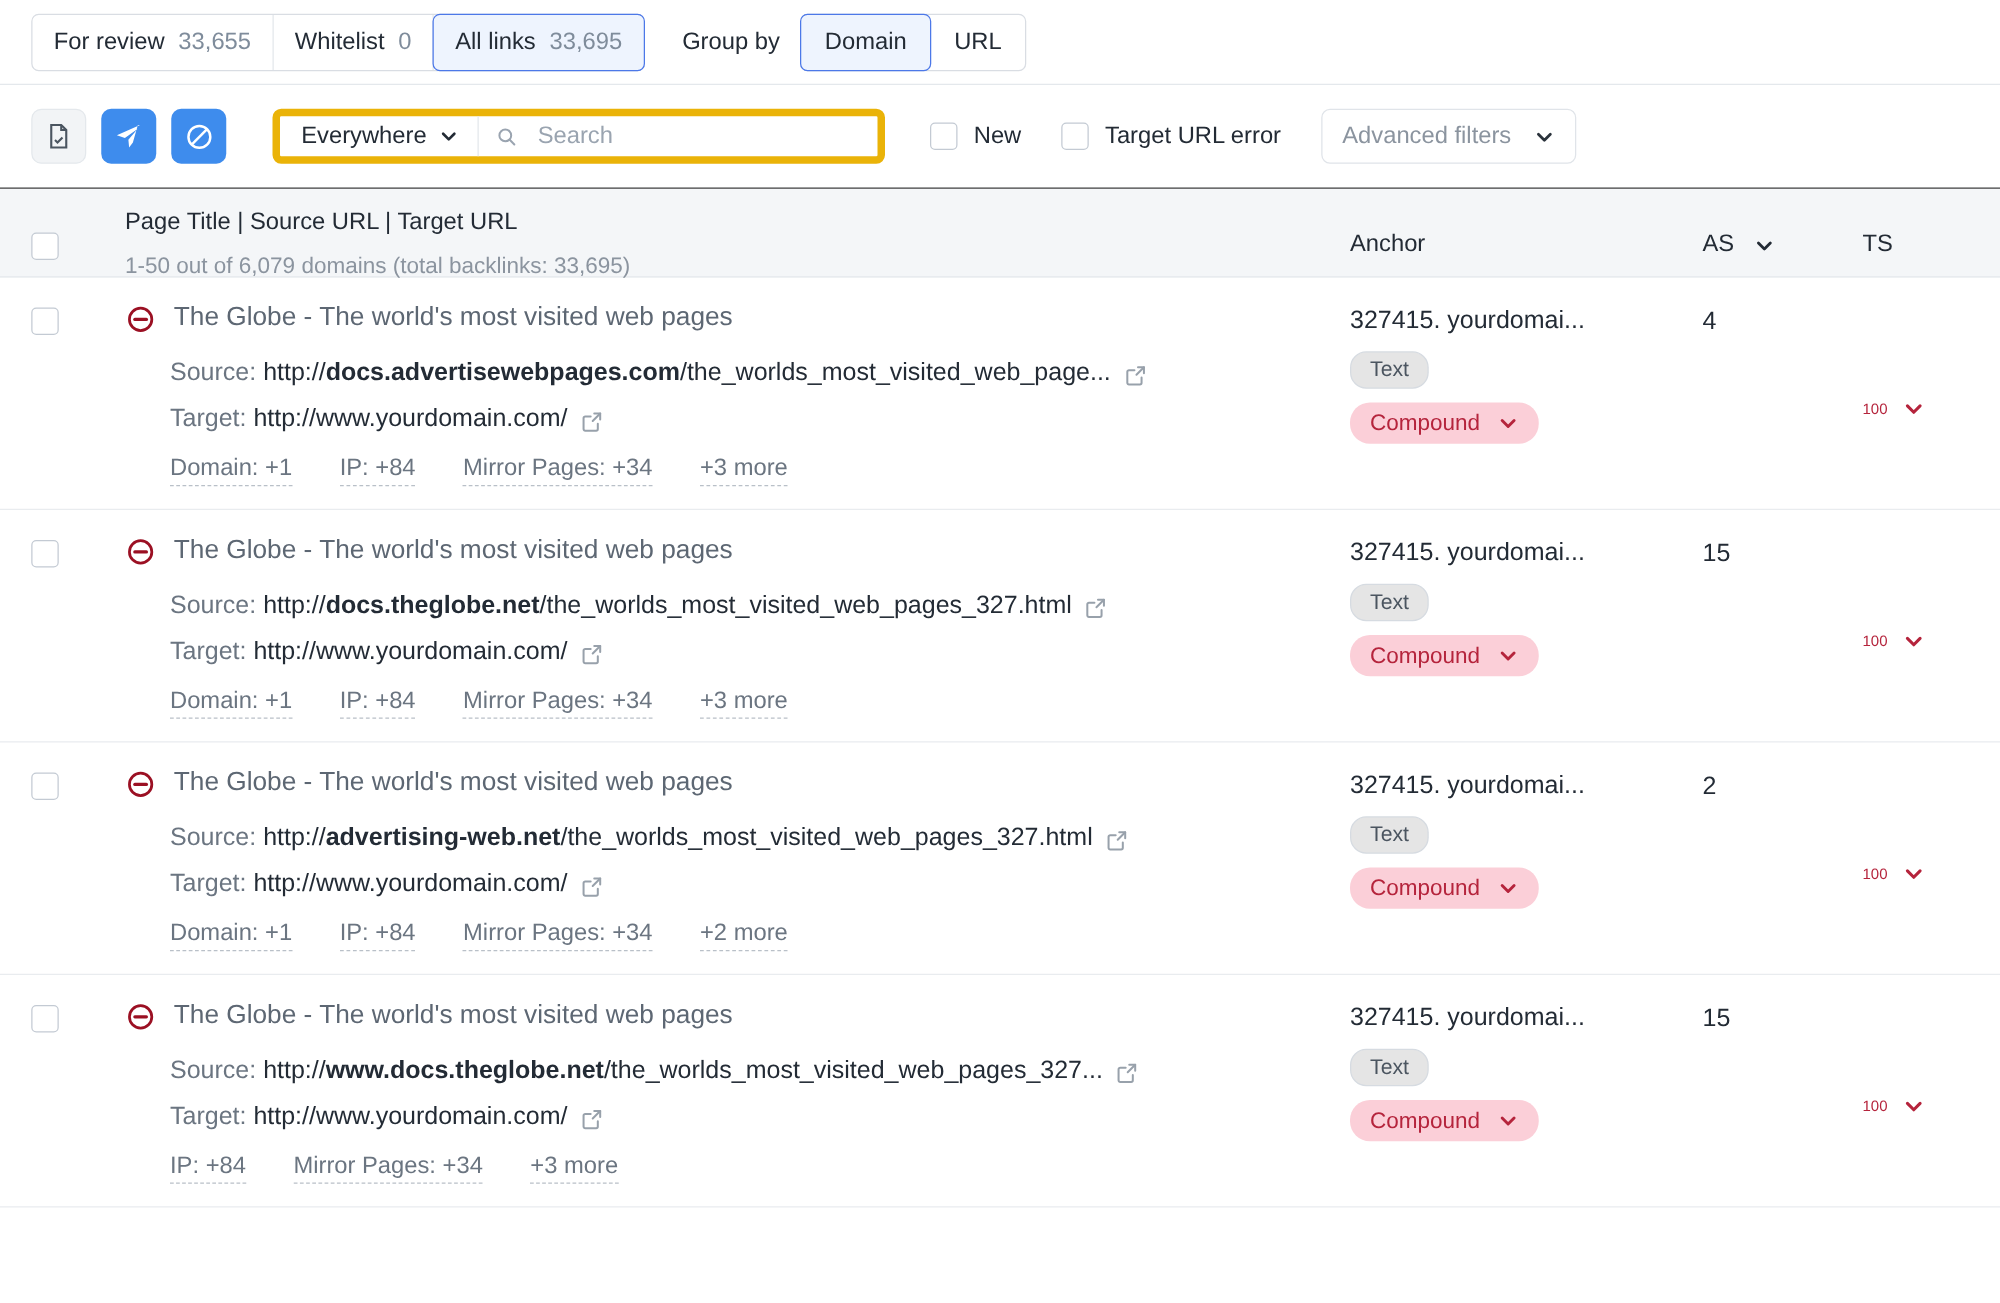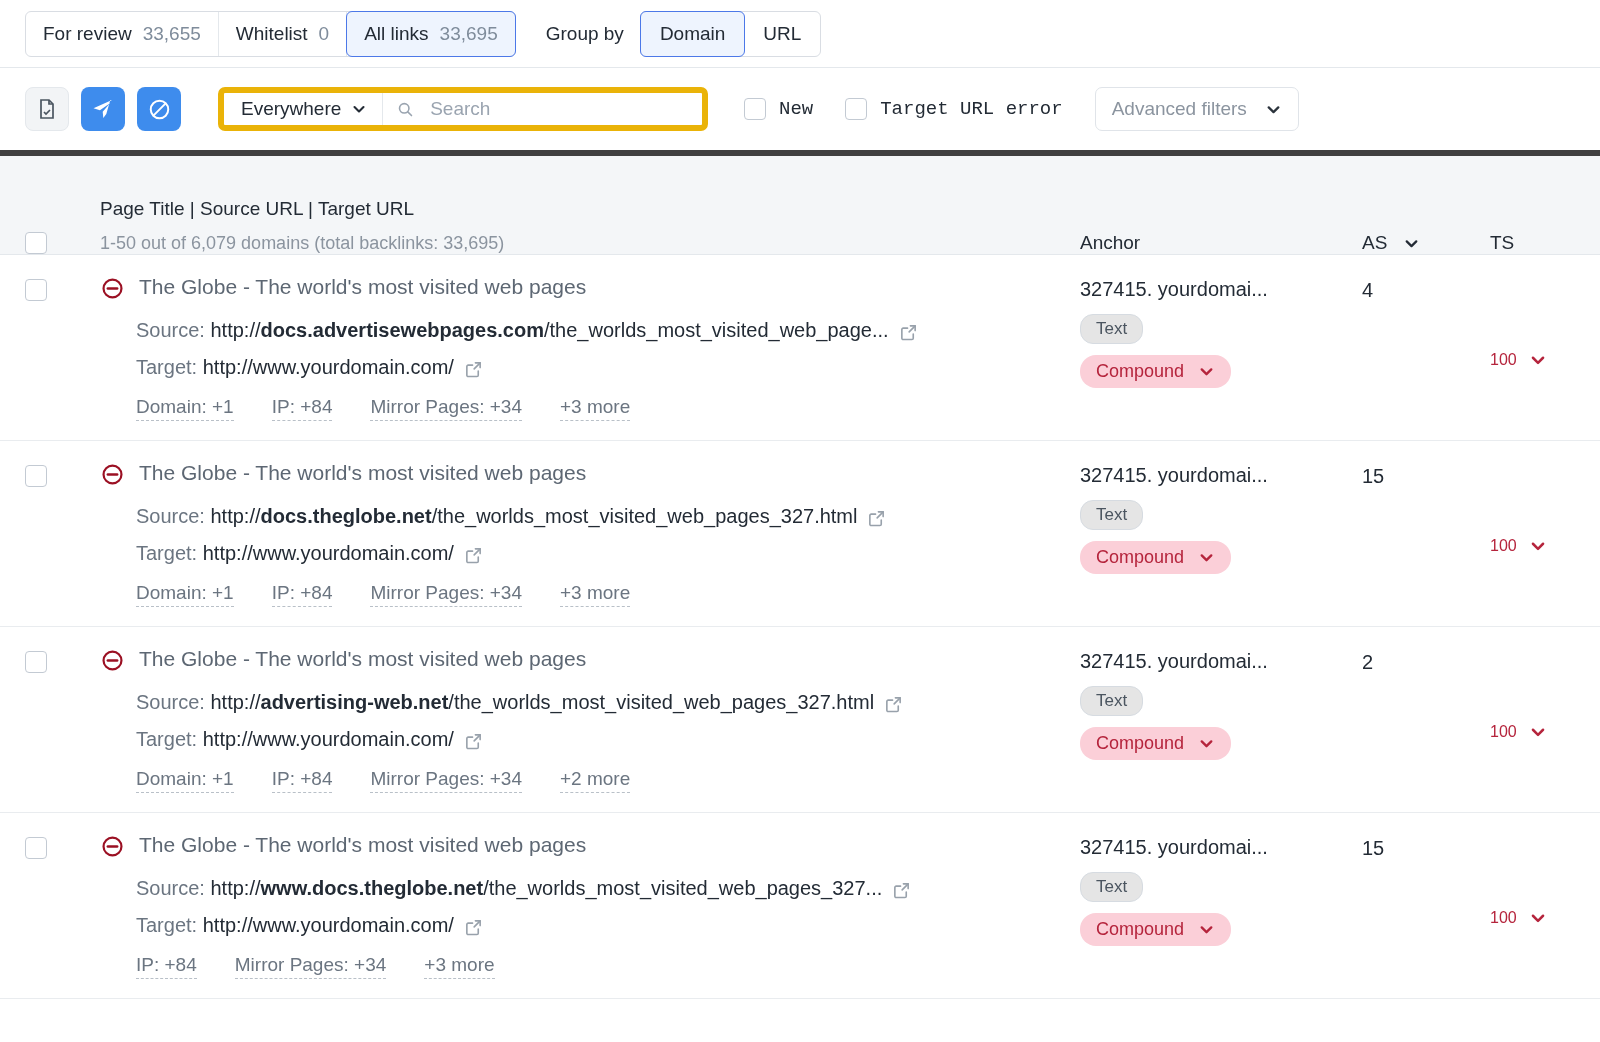--- a/index.html
+++ b/index.html
@@ -153,21 +153,20 @@
     background: transparent;
   }
   .search-field input::placeholder { color: #9aa4b0; }
 
   .chk-group {
     display: flex;
     align-items: center;
     gap: 13px;
     margin-left: 36px;
     cursor: pointer;
-    font-family: Liberation Mono, monospace;
   }
   .chk-group.second { margin-left: 32px; }
   .cbox {
     width: 22px;
     height: 22px;
     border: 1.6px solid #c3cad3;
     border-radius: 4px;
     background: #fff;
     box-sizing: border-box;
     flex: none;
@@ -186,25 +185,25 @@
     font-size: 19px;
     color: #8b949f;
     cursor: pointer;
     white-space: nowrap;
     box-sizing: border-box;
   }
 
   
   .thead {
     background: #f4f6f8;
-    border-top: 6px solid #404040;
+    border-top: 1px solid #404040;
     border-bottom: 1px solid #e4e8ec;
-    height: 105px;
-    display: flex;
-    align-items: flex-end;
+    height: 72px;
+    display: flex;
+    align-items: center;
     box-sizing: border-box;
   }
   .col-check {
     width: 100px;
     display: flex;
     justify-content: flex-start;
     padding-left: 25px;
     padding-top: 22px;
     box-sizing: border-box;
   }
@@ -277,21 +276,21 @@
     padding: 6px 16px;
     border-radius: 16px;
     font-size: 18px;
     color: #b5243c;
     background: #fbcfd8;
     cursor: pointer;
   }
   .row .col-as { padding-top: 24px; font-size: 20px; color: #232b35; display: block; }
   .row .col-ts {
     padding-top: 24px;
-    font-size: 16px;
+    font-size: 12px;
     color: #b5243c;
     display: flex;
     align-items: center;
     gap: 12px;
     cursor: pointer;
   }
 </style>
 </head>
 <body>
 

